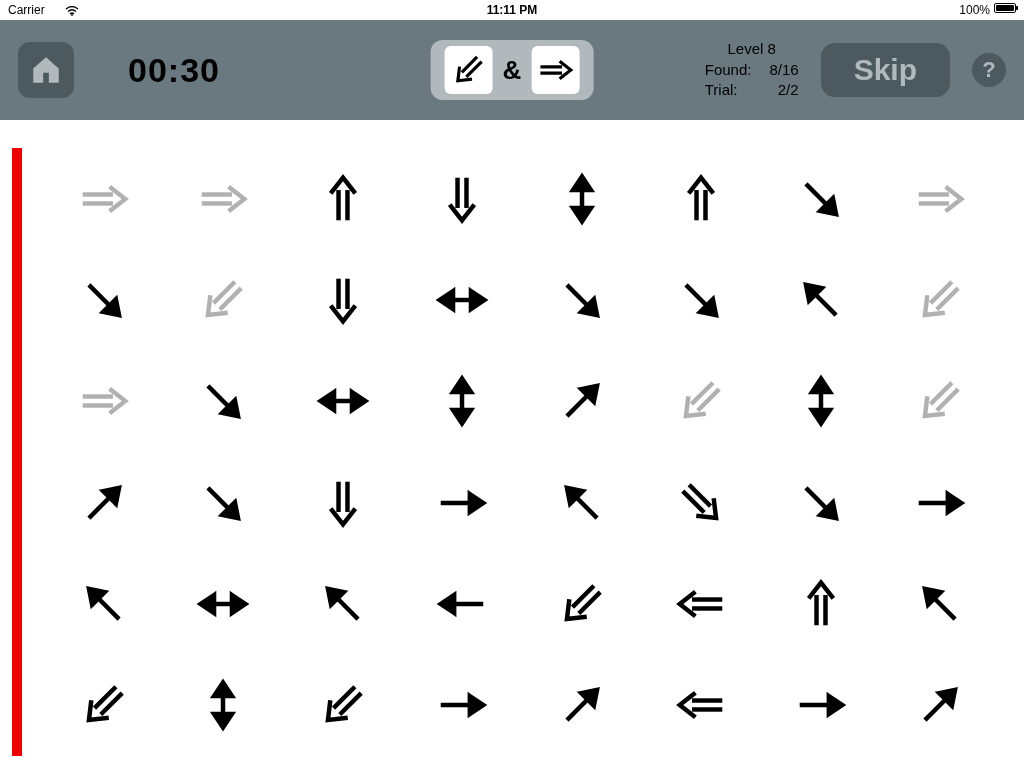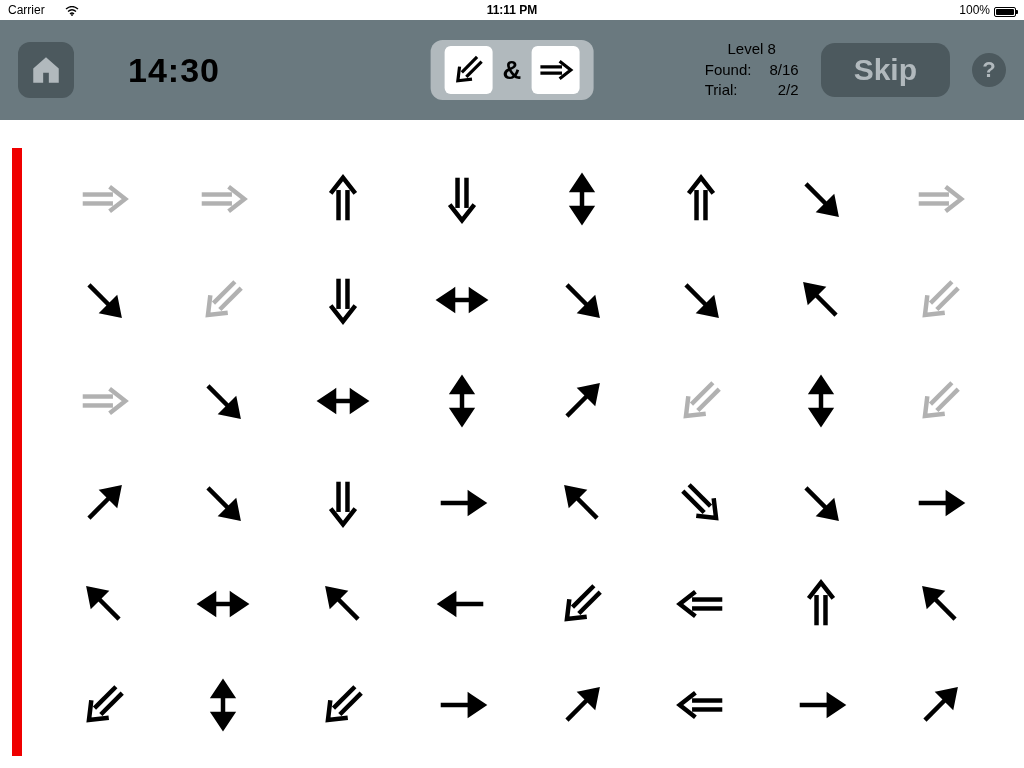--- a/index.html
+++ b/index.html
@@ -2,21 +2,21 @@
 <html><head>
 <meta charset="utf-8">
 <style>
   * { box-sizing: border-box; margin: 0; padding: 0; }
   html, body { width: 1024px; height: 768px; font-family: -apple-system, "Helvetica Neue", Arial, sans-serif; background: #fff; overflow: hidden; }
 
   
   .statusbar { height: 20px; background: #fff; color: #000; font-size: 12px; display: flex; align-items: center; padding: 0 8px; position: relative; }
   .statusbar .left { display: flex; align-items: center; gap: 20px; }
   .statusbar .center { position: absolute; left: 50%; transform: translateX(-50%); font-weight: 600; text-align: center; }
-  .statusbar .right { margin-left: auto; display: flex; align-items: flex-end; gap: 4px; }
+  .statusbar .right { margin-left: auto; display: flex; align-items: flex-start; gap: 4px; }
   .battery { display: inline-block; width: 22px; height: 10px; border: 1px solid #000; border-radius: 2px; position: relative; }
   .battery::after { content: ""; position: absolute; right: -3px; top: 2px; width: 2px; height: 4px; background: #000; border-radius: 0 1px 1px 0; }
   .battery .fill { position: absolute; left: 1px; top: 1px; bottom: 1px; right: 1px; background: #000; border-radius: 1px; }
   .wifi { width: 14px; height: 10px; position: relative; }
 
   
   .header { height: 100px; background: #6a797f; display: flex; align-items: center; padding: 0 18px; gap: 18px; position: relative; }
   .home-btn { width: 56px; height: 56px; background: #4c595e; border-radius: 12px; display: flex; align-items: center; justify-content: center; }
   .timer { font-size: 34px; font-weight: 800; color: #000; letter-spacing: 1px; margin-left: 36px; }
 
@@ -69,21 +69,21 @@
       </span>
   </div>
 </div>
 
 <div class="header">
   <div class="home-btn">
     <svg viewBox="0 0 24 24" width="34" height="34">
       <path d="M3 11 L12 3 L21 11 L21 21 L14 21 L14 14 L10 14 L10 21 L3 21 Z" fill="#b1b9bd"></path>
     </svg>
   </div>
-  <div class="timer">14:30</div>
+  <div class="timer">00:30</div>
 
   <div class="instruction">
     <span class="target-box" id="target1">
         <svg width="40" height="40" viewBox="0 0 100 100">
           <use href="#dbl_sw"></use>
         </svg>
       </span>
     <span class="amp">&amp;</span>
     <span class="target-box" id="target2">
         <svg width="40" height="40" viewBox="0 0 100 100">

